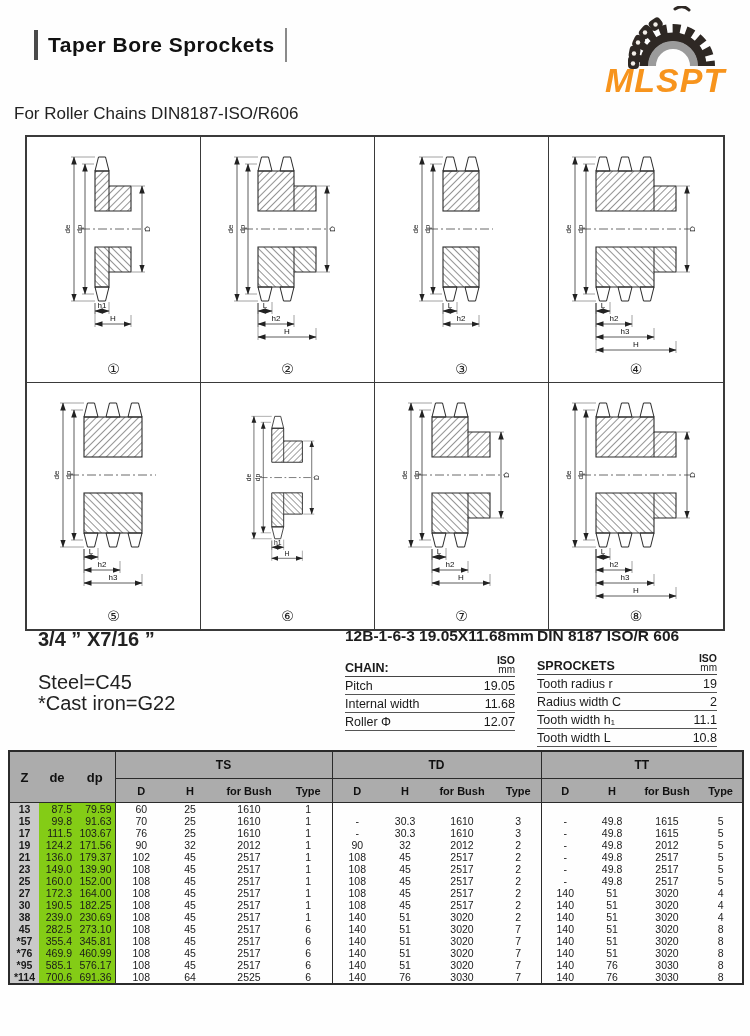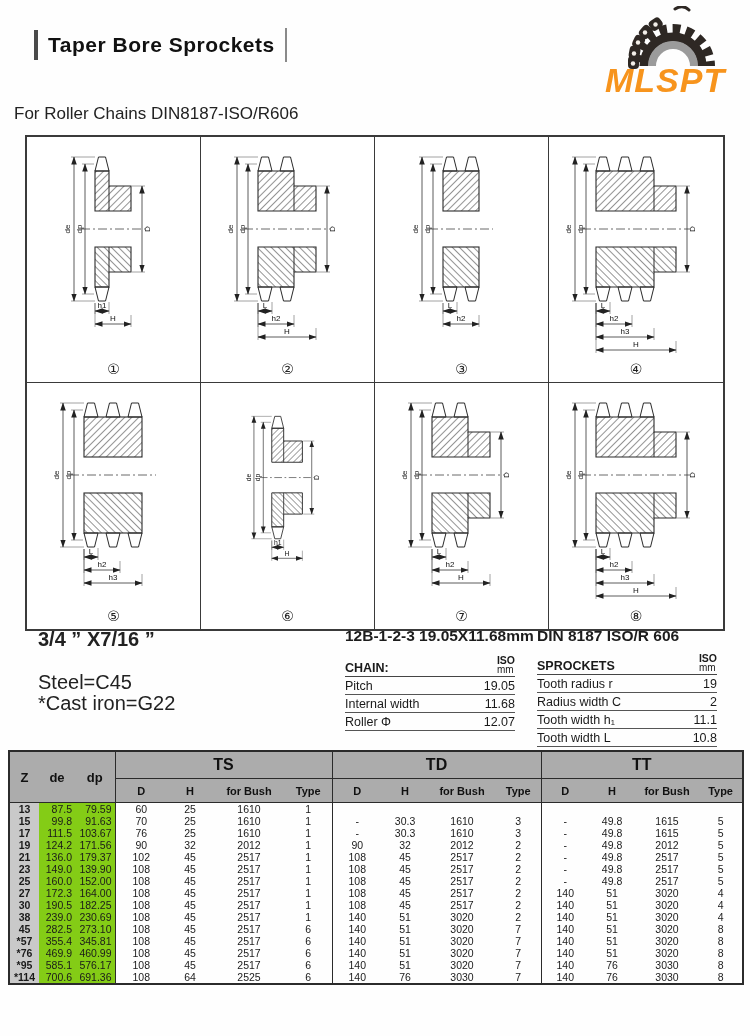--- a/index.html
+++ b/index.html
@@ -32,33 +32,33 @@
   .cl{stroke:#444;stroke-width:.8;stroke-dasharray:9 3 2 3;}
   .jline{stroke:#2a2a2a;stroke-width:1;}
   .dlab{font-size:8px;fill:#111;font-family:"Liberation Sans","DejaVu Sans",sans-serif;}
   
   .size-label{position:absolute;left:38px;top:628px;font-size:20px;font-weight:bold;color:#222;}
   .material{position:absolute;left:38px;top:672px;font-size:20px;line-height:21px;color:#222;}
   .spec-block{position:absolute;font-size:12.5px;}
   .spec-heading{font-size:15.5px;font-weight:bold;margin-bottom:8px;white-space:nowrap;color:#1c1c1c;}
   .spec-hd{display:flex;justify-content:space-between;align-items:flex-end;border-bottom:1.6px solid #444;padding-bottom:1px;}
   .spec-hd .t{font-weight:bold;font-size:12.5px;}
-  .unit{ text-align:left;line-height:10px;}
+  .unit{ text-align:right;line-height:10px;}
   .unit .u1{font-weight:bold;font-size:10.5px;display:block;}
   .unit .u2{font-size:10px;display:block;}
   .spec-row{display:flex;justify-content:space-between;border-bottom:1.4px solid #555;padding:2px 0 1px 0;text-align:center;}
   .spec-row .v{font-weight:normal;}
   #chain-block{left:345px;top:627px;width:170px;}
   #sprocket-block{left:537px;top:627px;width:180px;}
   #chain-block .spec-heading{margin-bottom:10px;}
   
   table.main{position:absolute;left:8px;top:750px;width:734px;border-collapse:collapse;table-layout:fixed;
     border:2px solid #2b2b2b;font-size:10.5px;}
   table.main th{background:#acacac;color:#111;}
-  th.grp{font-size:16px;font-weight:bold;height:24px;border-bottom:1.4px solid #2b2b2b;}
+  th.grp{font-size:12px;font-weight:bold;height:24px;border-bottom:1.4px solid #2b2b2b;}
   th.sub{font-size:11px;font-weight:bold;height:21px;}
   th.corner{font-size:13px;font-weight:bold;}
   .secl{border-left:1.8px solid #2b2b2b;}
   thead{border-bottom:1.8px solid #2b2b2b;}
   td{height:12px;padding:0 2px;line-height:1.02;text-align:center;white-space:nowrap;}
   td.zc{background:#c9c9c9;font-weight:bold;}
   td.dc{background:#84cc16;text-align:right;padding-right:3px;}
 </style>
 </head>
 <body>
@@ -425,21 +425,21 @@
     </div>
   </div>
 
 <div class="size-label">3/4 ” X7/16 ”</div>
 <div class="material">
   <div>Steel=C45</div>
   <div>*Cast iron=G22</div>
 </div>
 
 <div class="spec-block" id="chain-block">
-  <div class="spec-heading">12B-1-2-3  19.05X11.68mm</div>
+  <div class="spec-heading">12B-1-6-3  19.05X11.68mm</div>
   <div class="spec-hd">
     <span class="t">CHAIN:</span>
     <span class="unit">
       <span class="u1">ISO</span>
       <span class="u2">mm</span>
     </span>
   </div>
   <div id="chain-rows">
       <div class="spec-row">
         <span>Pitch</span>

